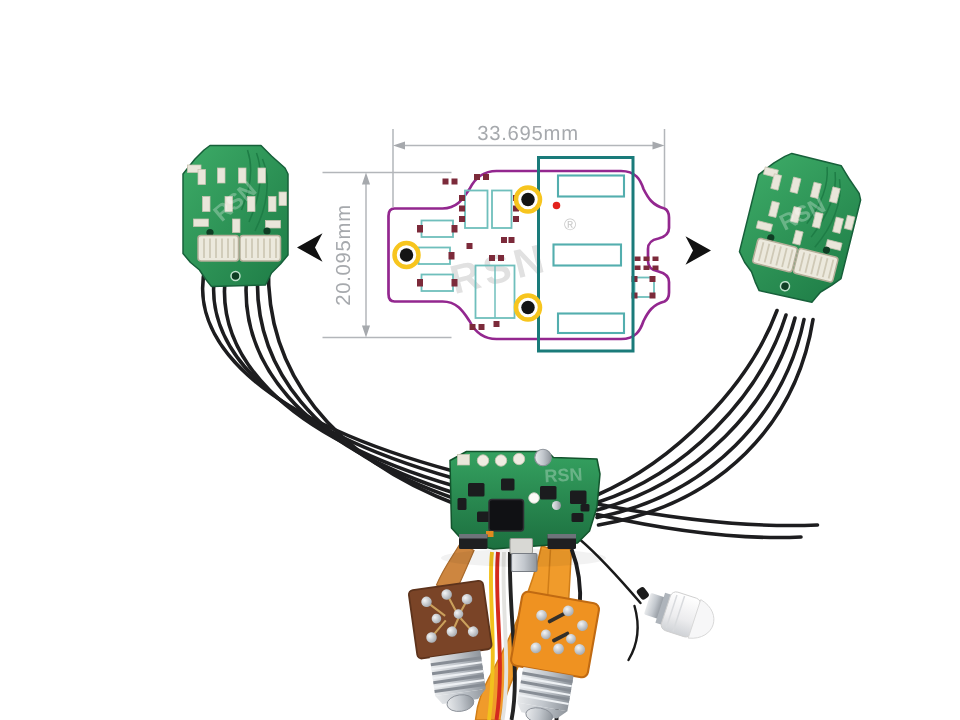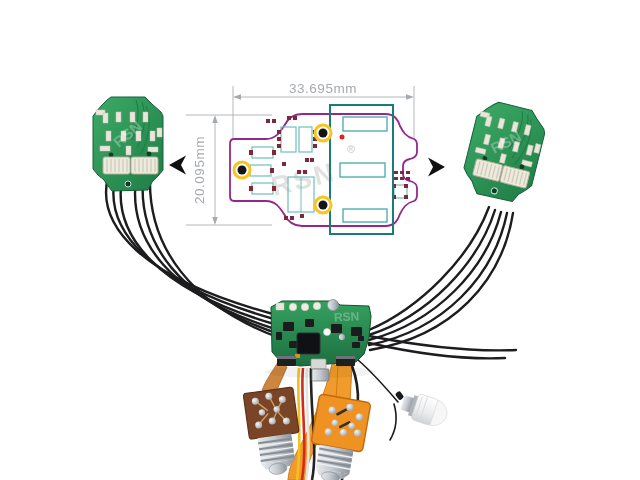--- a/index.html
+++ b/index.html
@@ -1,17 +1,17 @@
 <!DOCTYPE html>
 <html><head>
 <meta charset="utf-8">
 <style>
   html,body{margin:0;padding:0;background:#ffffff;}
   .canvas{position:relative;width:580px;height:480px;background:#ffffff;overflow:hidden;
-          font-family:"Liberation Sans", sans-serif;}
+          font-family:"Liberation Sans", sans-serif;margin-left:29px;}
   svg{position:absolute;inset:0;}
   .dimtext{font-size:13.5px;letter-spacing:.5px;fill:#a6a9ad;
            paint-order:stroke;stroke:#ffffff;stroke-width:4px;font-family:"Liberation Sans",sans-serif;}
   .dimline{stroke:#b3b6ba;stroke-width:1;fill:none;}
   .dimarrow{fill:#a6a9ad;}
   .sout{fill:none;stroke:#6fbfbc;stroke-width:1.2;}
   .pad{fill:#7c2a3a;}
   .wire{fill:none;stroke:#1d1d1f;stroke-width:2.4;stroke-linecap:round;}
   .wirethin{fill:none;stroke:#1a1a1a;stroke-width:1.6;stroke-linecap:round;}
   .padw{fill:#e9e6da;stroke:#c9c4b2;stroke-width:.5;}

